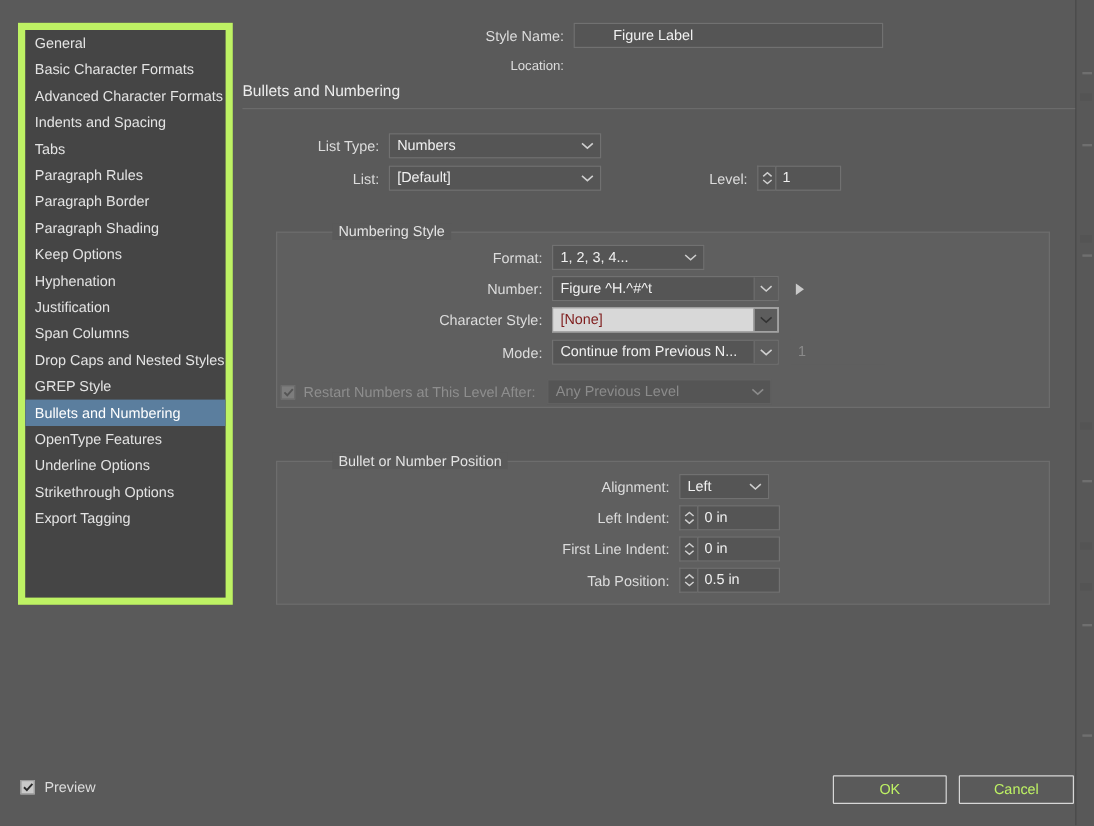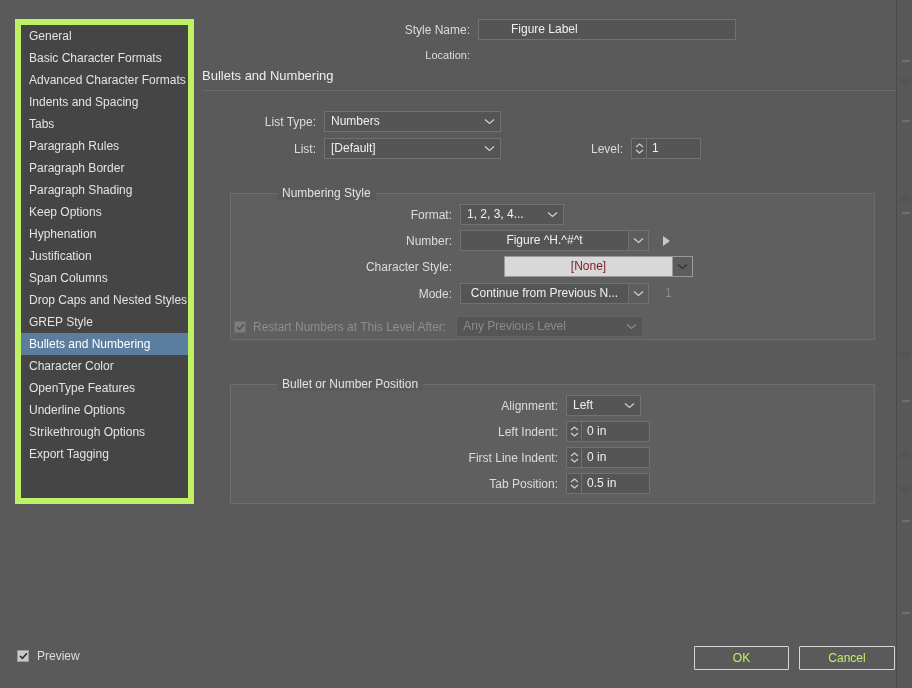--- a/index.html
+++ b/index.html
@@ -88,21 +88,21 @@
     padding: 0 22px 0 6px;
     white-space: nowrap;
     overflow: hidden;
   }
   .combo .chev {
     position: absolute; right: 5px; top: 0; height: 19px;
     display: flex; align-items: center;
   }
   .combo.light { background: #d8d8d8; color: #7f1d1d; border-color: #9a9a9a; }
   .combo.light .chev svg polyline { stroke: #333; }
-  .combo.boxed-arrow { padding-right: 26px; text-align: center; }
+  .combo.boxed-arrow { padding-right: 26px; }
   .combo.boxed-arrow .chev {
     right: 0; top: 0; width: 20px; height: 19px;
     border-left: 1px solid #6d6d6d;
     justify-content: center;
     background: #5d5d5d;
   }
   .combo.disabled { color: #8b8b8b; border-color: #636363; }
   .combo.disabled .chev svg polyline { stroke: #8b8b8b; }
 
   
@@ -200,21 +200,20 @@
         <div class="side-item">Paragraph Rules</div>
         <div class="side-item">Paragraph Border</div>
         <div class="side-item">Paragraph Shading</div>
         <div class="side-item">Keep Options</div>
         <div class="side-item">Hyphenation</div>
         <div class="side-item">Justification</div>
         <div class="side-item">Span Columns</div>
         <div class="side-item">Drop Caps and Nested Styles</div>
         <div class="side-item">GREP Style</div>
         <div class="side-item selected">Bullets and Numbering</div>
-        <div class="side-item">Character Color</div>
         <div class="side-item">OpenType Features</div>
         <div class="side-item">Underline Options</div>
         <div class="side-item">Strikethrough Options</div>
         <div class="side-item">Export Tagging</div>
       </div>
   </div>
 
   <div class="pane">
 
     <div class="row" style="left:176px; top:19px;">
@@ -266,21 +265,21 @@
       </div>
       <div class="textfield" style="width:55px;">1</div>
     </div>
 
     <div class="group" style="left:28px; top:193px; width:645px; height:147px;">
       <div class="group-title">Numbering Style</div>
     </div>
 
     <div class="row" style="left:190px; top:204px;">
       <div class="lbl" style="width:60px;">Format:</div>
-      <div class="combo" style="width:104px; margin-left:8px;">
+      <div class="combo" style="width:127px; margin-left:8px;">
         <span>1, 2, 3, 4...</span>
         <span class="chev">
           <svg width="11" height="7" viewBox="0 0 11 7">
               <polyline points="1,1.5 5.5,5.5 10,1.5" fill="none" stroke="#cfcfcf" stroke-width="1.3"></polyline>
             </svg>
         </span>
       </div>
     </div>
 
     <div class="row" style="left:190px; top:230px;">
@@ -293,21 +292,21 @@
             </svg>
         </span>
       </div>
       <div class="flyout" style="margin-left:10px;">
         <svg width="7" height="10" viewBox="0 0 7 10">
             <polygon points="0,0 7,5 0,10" fill="#c9c9c9"></polygon>
           </svg>
       </div>
     </div>
 
-    <div class="row" style="left:155px; top:256px;gap:44px;">
+    <div class="row" style="left:155px; top:256px;">
       <div class="lbl" style="width:95px;">Character Style:</div>
       <div class="combo light boxed-arrow" style="width:189px; margin-left:8px;">
         <span>[None]</span>
         <span class="chev" style="background:#5d5d5d; border-left:1px solid #9a9a9a;">
           <svg width="11" height="7" viewBox="0 0 11 7">
               <polyline points="1,1.5 5.5,5.5 10,1.5" fill="none" stroke="#d5d5d5" stroke-width="1.3"></polyline>
             </svg>
         </span>
       </div>
     </div>

